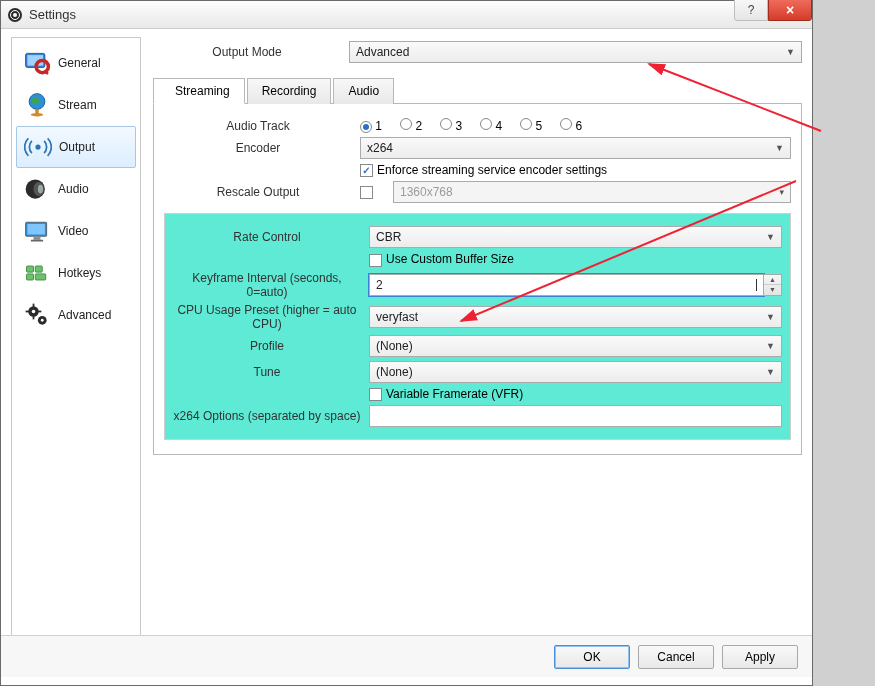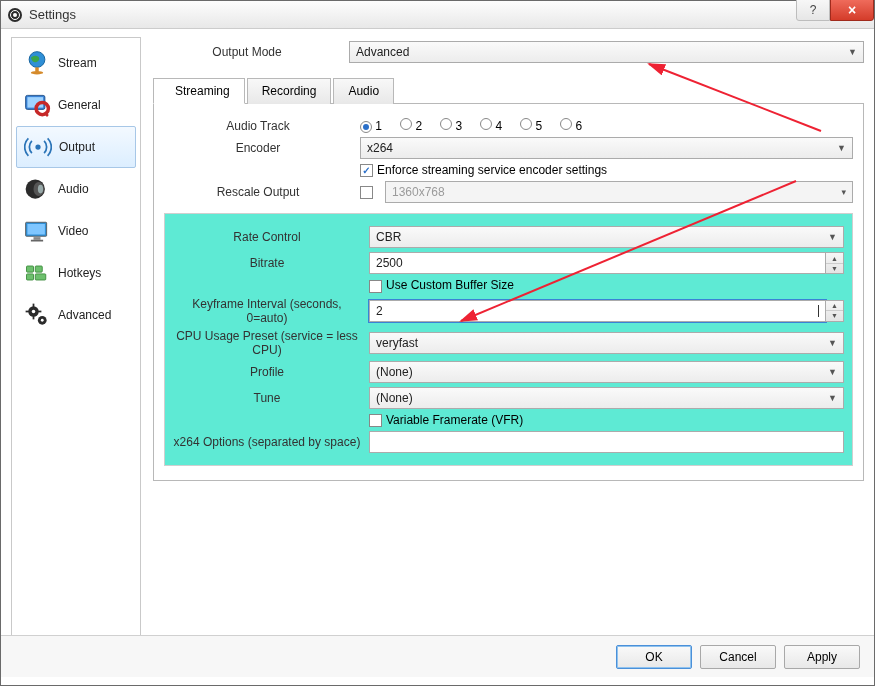--- a/index.html
+++ b/index.html
@@ -1,18 +1,18 @@
 <!DOCTYPE html>
 <html><head>
 <meta charset="utf-8">
 <style>
 * { box-sizing: border-box; margin: 0; padding: 0; font-family: "Segoe UI", Tahoma, sans-serif; font-size: 12px; }
 body { background: #d0d0d0; width: 875px; height: 686px; overflow: hidden; }
 
-.window { width: 875px; height: 686px; background: #fff; border: 1px solid #6a6a6a; position: relative; }
+.window { width: 813px; height: 686px; background: #fff; border: 1px solid #6a6a6a; position: relative; }
 
 .titlebar { height: 28px; background: linear-gradient(#fdfdfd, #e8e8e8); border-bottom: 1px solid #ccc; display: flex; align-items: center; padding: 0 6px; position: relative; }
 .titlebar .app-icon { width: 16px; height: 16px; margin-right: 6px; }
 .titlebar .title { font-size: 13px; color: #333; }
 .titlebar .winbtns { position: absolute; right: 0; top: -2px; display: flex; }
 .winbtn { width: 30px; height: 22px; display: flex; align-items: center; justify-content: center; color: #444; border-left: 1px solid rgba(0,0,0,0.08); }
 .winbtn.help { width: 34px; background: linear-gradient(#f7f7f7,#e6e6e6); border: 1px solid #bdbdbd; border-radius: 0 0 0 3px; }
 .winbtn.close { width: 44px; background: linear-gradient(#ef6b5b,#d43c2a); color: #fff; border: 1px solid #a02a1c; border-radius: 0 0 3px 0; }
 
 .body { position: absolute; left: 10px; top: 36px; right: 10px; bottom: 46px; display: flex; }
@@ -83,38 +83,38 @@
           <span style="font-size:14px;font-weight:bold">×</span>
         </div>
     </div>
   </div>
 
   <div class="body">
     <div class="sidebar">
       <div class="side-item">
         <span class="icon">
             <svg class="icn" viewBox="0 0 32 32">
+              <rect x="3" y="5" width="22" height="16" rx="2" fill="#3a82d6" stroke="#1a4a84" stroke-width="1"></rect>
+              <rect x="5" y="7" width="18" height="12" fill="#9fd3ff"></rect>
+              <circle cx="22" cy="20" r="7" fill="none" stroke="#c62828" stroke-width="4"></circle>
+              <rect x="26" y="24" width="5" height="3" transform="rotate(45 26 24)" fill="#c62828"></rect>
+            </svg>
+          </span>
+        <span class="label">General</span>
+      </div>
+      <div class="side-item">
+        <span class="icon">
+            <svg class="icn" viewBox="0 0 32 32">
               <circle cx="16" cy="12" r="9" fill="#2f8fd6" stroke="#0b5a96"></circle>
               <path d="M9 10 Q13 6 18 9 Q20 13 15 15 Q11 16 9 10" fill="#3aa54a"></path>
               <rect x="14" y="21" width="4" height="5" fill="#d58a2a"></rect>
               <ellipse cx="16" cy="27" rx="7" ry="2" fill="#d58a2a"></ellipse>
             </svg>
           </span>
         <span class="label">Stream</span>
-      </div>
-      <div class="side-item">
-        <span class="icon">
-            <svg class="icn" viewBox="0 0 32 32">
-              <rect x="3" y="5" width="22" height="16" rx="2" fill="#3a82d6" stroke="#1a4a84" stroke-width="1"></rect>
-              <rect x="5" y="7" width="18" height="12" fill="#9fd3ff"></rect>
-              <circle cx="22" cy="20" r="7" fill="none" stroke="#c62828" stroke-width="4"></circle>
-              <rect x="26" y="24" width="5" height="3" transform="rotate(45 26 24)" fill="#c62828"></rect>
-            </svg>
-          </span>
-        <span class="label">General</span>
       </div>
       <div class="side-item selected">
         <span class="icon">
             <svg class="icn" viewBox="0 0 32 32">
               <circle cx="16" cy="16" r="3" fill="#2a74b8"></circle>
               <path d="M9 9 A10 10 0 0 0 9 23" fill="none" stroke="#2a74b8" stroke-width="2"></path>
               <path d="M23 9 A10 10 0 0 1 23 23" fill="none" stroke="#2a74b8" stroke-width="2"></path>
               <path d="M5 6 A14 14 0 0 0 5 26" fill="none" stroke="#2a74b8" stroke-width="2"></path>
               <path d="M27 6 A14 14 0 0 1 27 26" fill="none" stroke="#2a74b8" stroke-width="2"></path>
             </svg>
@@ -214,70 +214,58 @@
 
         <div class="row">
           <div class="lbl"></div>
           <div class="field">
             <span><span class="cb checked"></span><span>Enforce streaming service encoder settings</span></span>
           </div>
         </div>
 
         <div class="row">
           <div class="lbl">Rescale Output</div>
-          <div class="field" style="display:flex;align-items:center;gap:8px">
+          <div class="field" style="display:flex;align-items:center;gap:16px">
             <span><span class="cb"></span></span>
             <div class="dropdown disabled" style="flex:1">
               <span>1360x768</span>
               <span class="caret">▾</span>
             </div>
           </div>
         </div>
 
         <div class="inner-group">
           <div class="row">
             <div class="lbl">Rate Control</div>
             <div class="field">
                 <div class="dropdown">
                   <span>CBR</span>
                   <span class="caret">▼</span>
                 </div>
               </div>
           </div>
           <div class="row">
-            <div class="lbl">Bitrate</div>
-            <div class="field numwrap">
-              <div class="numinput">
-                  <span>2500</span>
-                </div>
-              <div class="spin">
-                  <div>▲</div>
-                  <div>▼</div>
-                </div>
-            </div>
-          </div>
-          <div class="row">
             <div class="lbl"></div>
             <div class="field"><span><span class="cb"></span><span>Use Custom Buffer Size</span></span></div>
           </div>
           <div class="row">
             <div class="lbl">Keyframe Interval (seconds, 0=auto)</div>
             <div class="field numwrap">
               <div class="numinput" style="outline:1px solid #3a82d6">
                   <span>2</span>
                   <span style="border-left:1px solid #333;height:12px;margin-left:1px"></span>
                 </div>
               <div class="spin">
                   <div>▲</div>
                   <div>▼</div>
                 </div>
             </div>
           </div>
           <div class="row">
-            <div class="lbl">CPU Usage Preset (service = less CPU)</div>
+            <div class="lbl">CPU Usage Preset (higher = auto CPU)</div>
             <div class="field">
                 <div class="dropdown">
                   <span>veryfast</span>
                   <span class="caret">▼</span>
                 </div>
               </div>
           </div>
           <div class="row">
             <div class="lbl">Profile</div>
             <div class="field">

